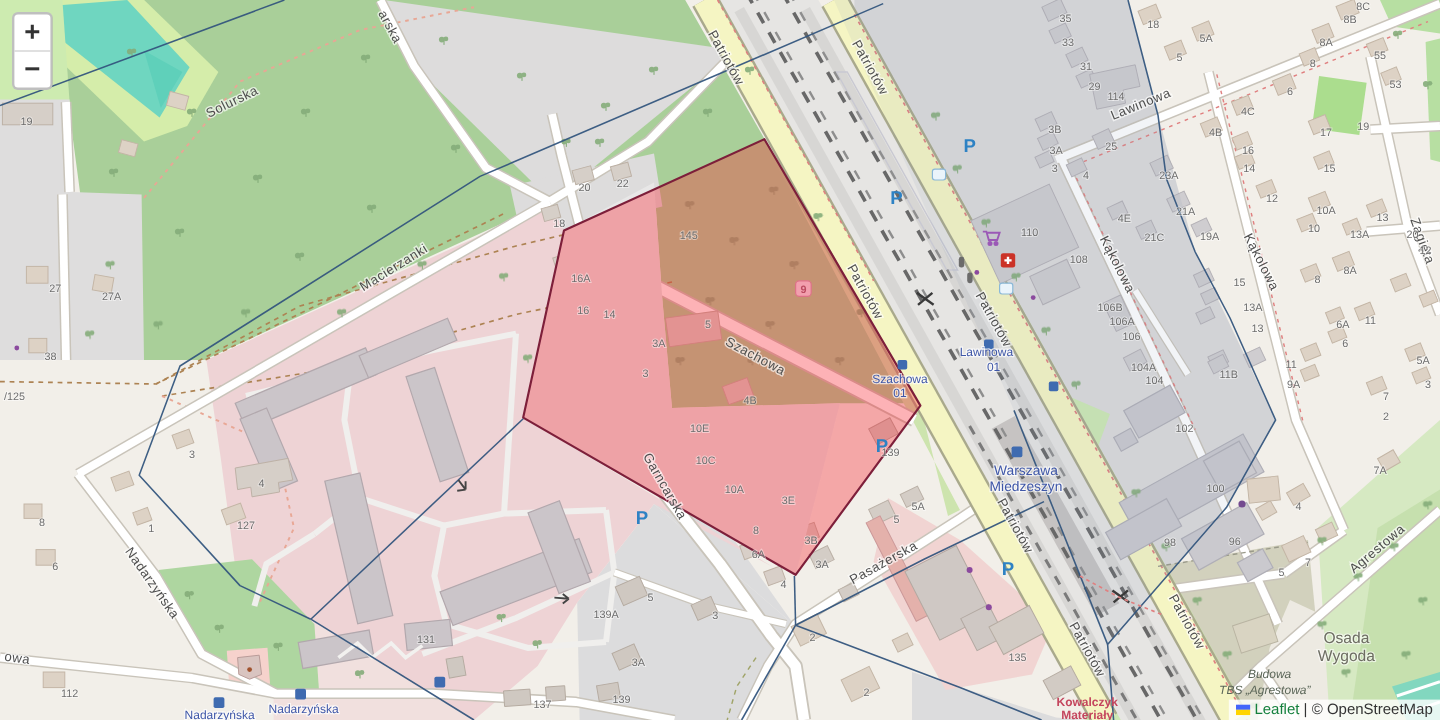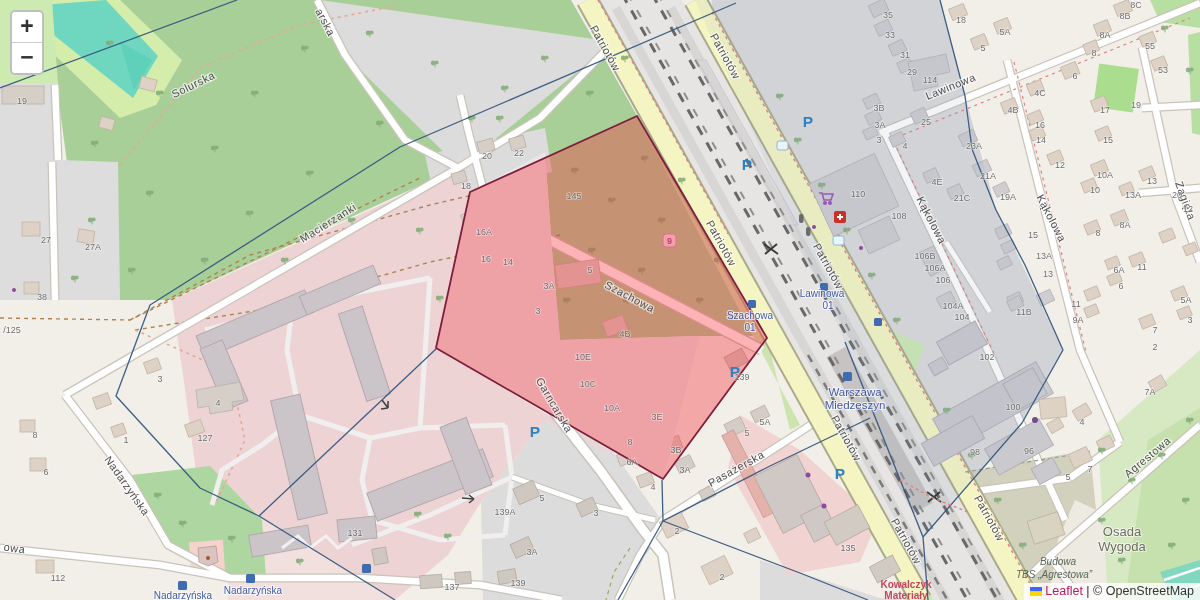--- a/index.html
+++ b/index.html
@@ -6,21 +6,21 @@
 #map{position:relative;width:1200px;height:600px;}
 svg{position:absolute;left:0;top:0;}
 .street{fill:#4e4e4e;font-size:11px;paint-order:stroke;stroke:rgba(255,255,255,0.65);stroke-width:2.4px;letter-spacing:0.5px;}
 .hn{fill:#6e6e6e;font-size:9px;paint-order:stroke;stroke:rgba(255,255,255,0.45);stroke-width:1.6px;}
 .transit{fill:#3f57a8;font-size:10px;paint-order:stroke;stroke:rgba(255,255,255,0.7);stroke-width:2px;}
 .place{fill:#6d6d62;font-size:13px;paint-order:stroke;stroke:rgba(255,255,255,0.6);stroke-width:2px;}
 #zoomctl{position:absolute;left:10px;top:10px;width:30px;border:2px solid rgba(0,0,0,0.25);border-radius:5px;background:#fff;z-index:10;}
 #zoomctl div{width:30px;height:30px;line-height:28px;text-align:center;font-size:23px;font-weight:bold;color:#333;}
 #zoomctl div:first-child{border-bottom:1px solid #ccc;}
 #attrib{position:absolute;right:0;bottom:0;height:17px;background:rgba(255,255,255,0.8);padding:0 6px 0 6px;font-size:12.5px;color:#333;line-height:17px;z-index:10;}
-#attrib a{color:#be185d;text-decoration:none;}
+#attrib a{color:#15803d;text-decoration:none;}
 </style>
 </head>
 <body>
 <div id="map">
 <svg width="1200" height="600" viewBox="0 0 1200 600">
 <defs>
 
 <g id="tr">
           <circle cx="-1.8" cy="-2" r="2.4" fill="#85ad7a"></circle>
           <circle cx="1.6" cy="-2.6" r="2" fill="#85ad7a"></circle>

